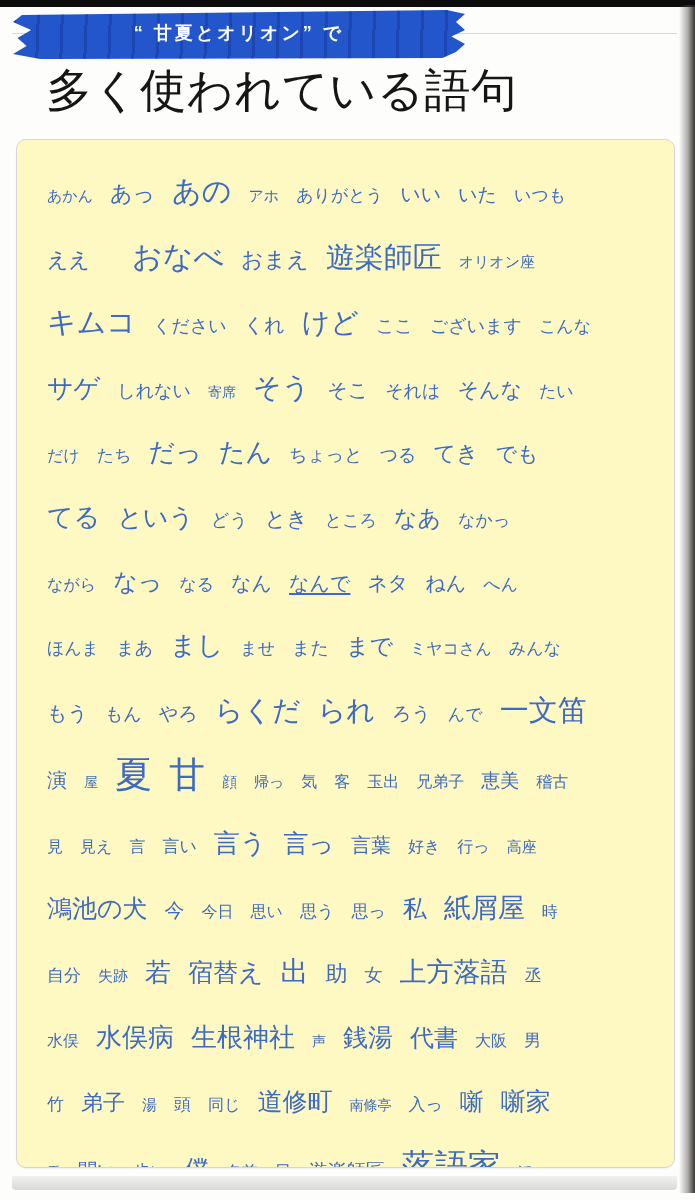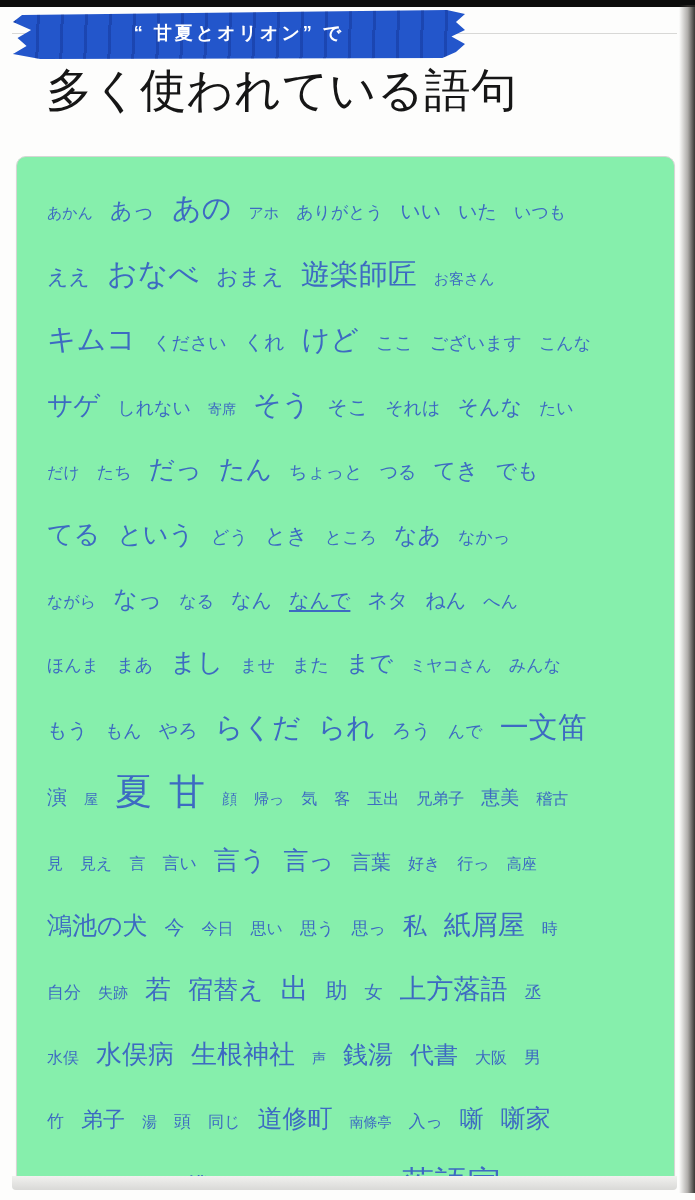--- a/index.html
+++ b/index.html
@@ -35,23 +35,23 @@
   .brush-badge span {
     color:#ffffff; font-size:18px; font-weight:800; letter-spacing:3px;
     white-space:nowrap; transform:translateY(-1px);
   }
   .page-title {
     position:absolute; left:46px; top:60px; margin:0;
     font-size:46px; font-weight:500; letter-spacing:.5px;
     color:#161616; white-space:nowrap;
   }
   .card {
-    position:absolute; left:16px; top:156px; width:659px; height:1029px;
+    position:absolute; left:16px; top:139px; width:659px; height:1029px;
     box-sizing:border-box;
-    background:#86efac;
+    background:#fef9c3;
     border:1px solid var(--card-border, #d6d6d4);
     border-radius:10px;
     box-shadow:0 1px 2px rgba(0,0,0,.05);
     overflow:hidden;
   }
   .cloud { padding:21px 22px 0 30px; }
   .cloud-row { line-height:60.6px; white-space:nowrap; }
   .word {
     color:var(--word-blue, #3d6ac2);
     margin-right:17px;
@@ -75,21 +75,21 @@
 
   <div class="brush-badge">
     <span>“ 甘夏とオリオン” で</span>
   </div>
 
   <h1 class="page-title">多く使われている語句</h1>
 
   <div class="card">
     <div class="cloud" id="cloud">
         <div class="cloud-row"><span class="word" style="font-size: 15px;">あかん</span><span class="word" style="font-size: 22px;">あっ</span><span class="word" style="font-size: 29px;">あの</span><span class="word" style="font-size: 15px;">アホ</span><span class="word" style="font-size: 17px;">ありがとう</span><span class="word" style="font-size: 20px;">いい</span><span class="word" style="font-size: 19px;">いた</span><span class="word" style="font-size: 17px;">いつも</span></div>
-        <div class="cloud-row"><span class="word" style="font-size: 21px;">ええ</span><span class="word" style="font-size: 30px;">おなべ</span><span class="word" style="font-size: 22px; margin-top: 17px;">おまえ</span><span class="word" style="font-size: 29px;">遊楽師匠</span><span class="word" style="font-size: 15px;">お客さん</span></div>
+        <div class="cloud-row"><span class="word" style="font-size: 21px;">ええ</span><span class="word" style="font-size: 30px; margin-left: 25px;">おなべ</span><span class="word" style="font-size: 22px; margin-top: 17px;">おまえ</span><span class="word" style="font-size: 29px;">遊楽師匠</span><span class="word" style="font-size: 15px;">オリオン座</span></div>
         <div class="cloud-row"><span class="word" style="font-size: 29px;">キムコ</span><span class="word" style="font-size: 18px;">ください</span><span class="word" style="font-size: 20px;">くれ</span><span class="word" style="font-size: 28px;">けど</span><span class="word" style="font-size: 18px;">ここ</span><span class="word" style="font-size: 18px;">ございます</span><span class="word" style="font-size: 17px;">こんな</span></div>
         <div class="cloud-row"><span class="word" style="font-size: 26px;">サゲ</span><span class="word" style="font-size: 18px;">しれない</span><span class="word" style="font-size: 14px;">寄席</span><span class="word" style="font-size: 28px;">そう</span><span class="word" style="font-size: 20px;">そこ</span><span class="word" style="font-size: 18px;">それは</span><span class="word" style="font-size: 21px;">そんな</span><span class="word" style="font-size: 17px;">たい</span></div>
         <div class="cloud-row"><span class="word" style="font-size: 16px;">だけ</span><span class="word" style="font-size: 17px;">たち</span><span class="word" style="font-size: 26px;">だっ</span><span class="word" style="font-size: 26px;">たん</span><span class="word" style="font-size: 18px;">ちょっと</span><span class="word" style="font-size: 18px;">つる</span><span class="word" style="font-size: 22px;">てき</span><span class="word" style="font-size: 21px;">でも</span></div>
         <div class="cloud-row"><span class="word" style="font-size: 26px;">てる</span><span class="word" style="font-size: 25px;">という</span><span class="word" style="font-size: 18px;">どう</span><span class="word" style="font-size: 21px;">とき</span><span class="word" style="font-size: 17px;">ところ</span><span class="word" style="font-size: 23px;">なあ</span><span class="word" style="font-size: 17px;">なかっ</span></div>
         <div class="cloud-row"><span class="word" style="font-size: 16px;">ながら</span><span class="word" style="font-size: 24px;">なっ</span><span class="word" style="font-size: 17px;">なる</span><span class="word" style="font-size: 20px;">なん</span><span class="word underline" style="font-size: 20px;">なんで</span><span class="word" style="font-size: 20px;">ネタ</span><span class="word" style="font-size: 20px;">ねん</span><span class="word" style="font-size: 17px;">へん</span></div>
         <div class="cloud-row"><span class="word" style="font-size: 17px;">ほんま</span><span class="word" style="font-size: 18px;">まあ</span><span class="word" style="font-size: 26px;">まし</span><span class="word" style="font-size: 17px;">ませ</span><span class="word" style="font-size: 18px;">また</span><span class="word" style="font-size: 23px;">まで</span><span class="word" style="font-size: 16px;">ミヤコさん</span><span class="word" style="font-size: 17px;">みんな</span></div>
         <div class="cloud-row"><span class="word" style="font-size: 20px;">もう</span><span class="word" style="font-size: 18px;">もん</span><span class="word" style="font-size: 19px;">やろ</span><span class="word" style="font-size: 28px;">らくだ</span><span class="word" style="font-size: 28px;">られ</span><span class="word" style="font-size: 19px;">ろう</span><span class="word" style="font-size: 17px;">んで</span><span class="word" style="font-size: 29px;">一文笛</span></div>
         <div class="cloud-row"><span class="word" style="font-size: 20px;">演</span><span class="word" style="font-size: 14px;">屋</span><span class="word" style="font-size: 37px;">夏</span><span class="word" style="font-size: 36px;">甘</span><span class="word" style="font-size: 15px;">顔</span><span class="word" style="font-size: 15px;">帰っ</span><span class="word" style="font-size: 16px;">気</span><span class="word" style="font-size: 16px;">客</span><span class="word" style="font-size: 16px;">玉出</span><span class="word" style="font-size: 16px;">兄弟子</span><span class="word" style="font-size: 19px;">恵美</span><span class="word" style="font-size: 16px;">稽古</span></div>
         <div class="cloud-row"><span class="word" style="font-size: 16px;">見</span><span class="word" style="font-size: 16px;">見え</span><span class="word" style="font-size: 16px;">言</span><span class="word" style="font-size: 17px;">言い</span><span class="word" style="font-size: 26px;">言う</span><span class="word" style="font-size: 25px;">言っ</span><span class="word" style="font-size: 20px;">言葉</span><span class="word" style="font-size: 16px;">好き</span><span class="word" style="font-size: 16px;">行っ</span><span class="word" style="font-size: 15px;">高座</span></div>
         <div class="cloud-row"><span class="word" style="font-size: 25px;">鴻池の犬</span><span class="word" style="font-size: 20px;">今</span><span class="word" style="font-size: 16px;">今日</span><span class="word" style="font-size: 16px;">思い</span><span class="word" style="font-size: 17px;">思う</span><span class="word" style="font-size: 17px;">思っ</span><span class="word" style="font-size: 24px;">私</span><span class="word" style="font-size: 27px;">紙屑屋</span><span class="word" style="font-size: 16px;">時</span></div>

